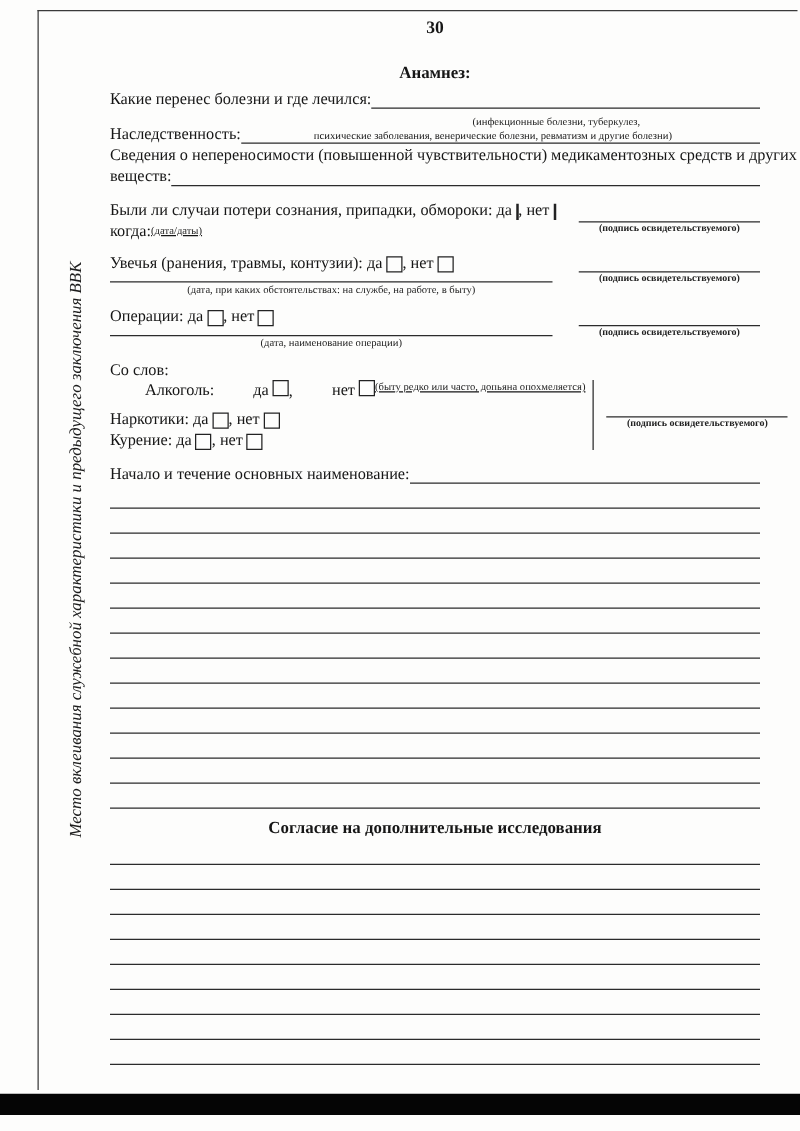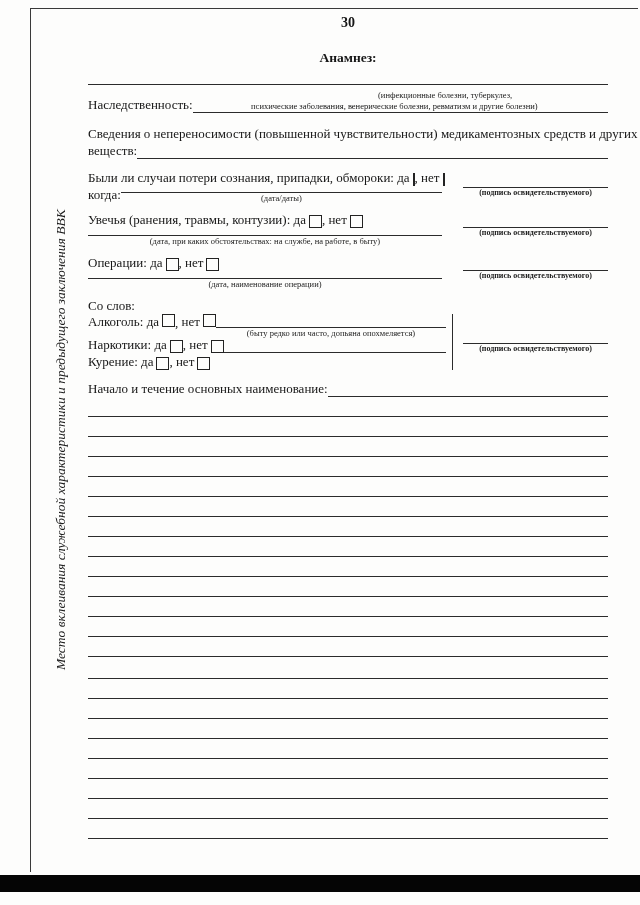--- a/index.html
+++ b/index.html
@@ -42,44 +42,45 @@
 
   .cb { display:inline-block; width:11px; height:11px; border:1px solid #222; background:#fdfdfc; vertical-align:-1px; margin-left:3px; }
 
   .linehint .fl { border-bottom:1px solid #2b2b2b; height:7px; }
   .linehint .hint { display:block; text-align:center; }
 
   .habits { display:flex; align-items:stretch; }
   .habits .hleft { flex:1 1 auto; border-right:1px solid #2b2b2b; padding-right:6px; margin-right:10px; }
   .ynrow { display:flex; align-items:flex-end; white-space:nowrap; height:17px; }
   .ynrow.tall { height:22px; align-items:flex-start; }
-  .ynrow.tall .lbl { line-height:15px; }
-  .colfill { flex:1 1 auto; display:flex; flex-direction:column; }
+  .ynrow.tall .lbl { line-height:15px;margin-left:28px; }
+  .colfill { flex:1 1 auto; display:flex; flex-direction:row;text-decoration:underline; }
   .colfill .fl { border-bottom:1px solid #2b2b2b; height:13px; }
   .colfill .hint { text-align:center; }
 
   .rules .rule { border-bottom:1px solid #2b2b2b; height:19px; }
-  .mt4{margin-top:4px}.mt6{margin-top:6px}.mt8{margin-top:8px}.mt10{margin-top:10px}.mt12{margin-top:12px}
+  .mt4{margin-top:4px}.mt6{margin-top:6px}.mt8{margin-top:8px}.mt10{margin-top:10px}.mt12{}
 </style>
 </head>
 <body>
 
 <div class="sheet">
   <div class="frame-top"></div>
   <div class="frame-left"></div>
   <div class="bottom-bar"></div>
 
   <div class="margin-note">Место вклеивания служебной характеристики и предыдущего заключения ВВК</div>
 
   <div class="content">
 
     <div class="page-num">30</div>
     <div class="section-title">Анамнез:</div>
 
     <div class="row mt4">
+      <span class="lbl">Какие перенес болезни и где лечился:</span>
       <span class="fill"></span>
     </div>
     <div class="hint-row">
       <span class="hint">(инфекционные болезни, туберкулез,</span>
     </div>
 
     <div class="row">
       <span class="lbl">Наследственность:</span>
       <span class="fill">
         <span class="hint-above">психические заболевания, венерические болезни, ревматизм и другие болезни)</span>
@@ -200,20 +201,21 @@
         <div class="rule"></div>
         <div class="rule"></div>
         <div class="rule"></div>
         <div class="rule"></div>
         <div class="rule"></div>
         <div class="rule"></div>
         <div class="rule"></div>
         <div class="rule"></div>
       </div>
 
+    <div class="section-title mt6">Согласие на дополнительные исследования</div>
     <div class="rules" style="margin-top:2px">
         <div class="rule"></div>
         <div class="rule"></div>
         <div class="rule"></div>
         <div class="rule"></div>
         <div class="rule"></div>
         <div class="rule"></div>
         <div class="rule"></div>
         <div class="rule"></div>
         <div class="rule"></div>

